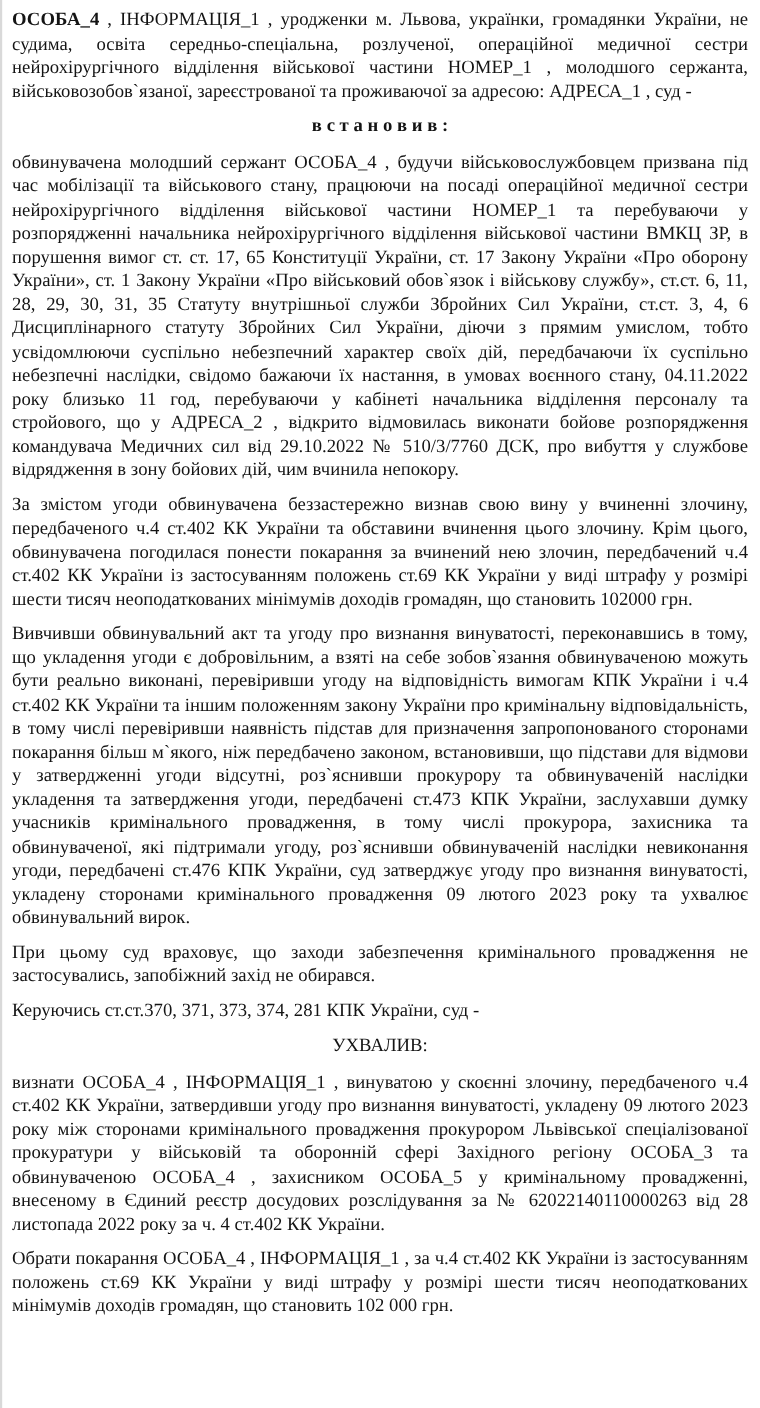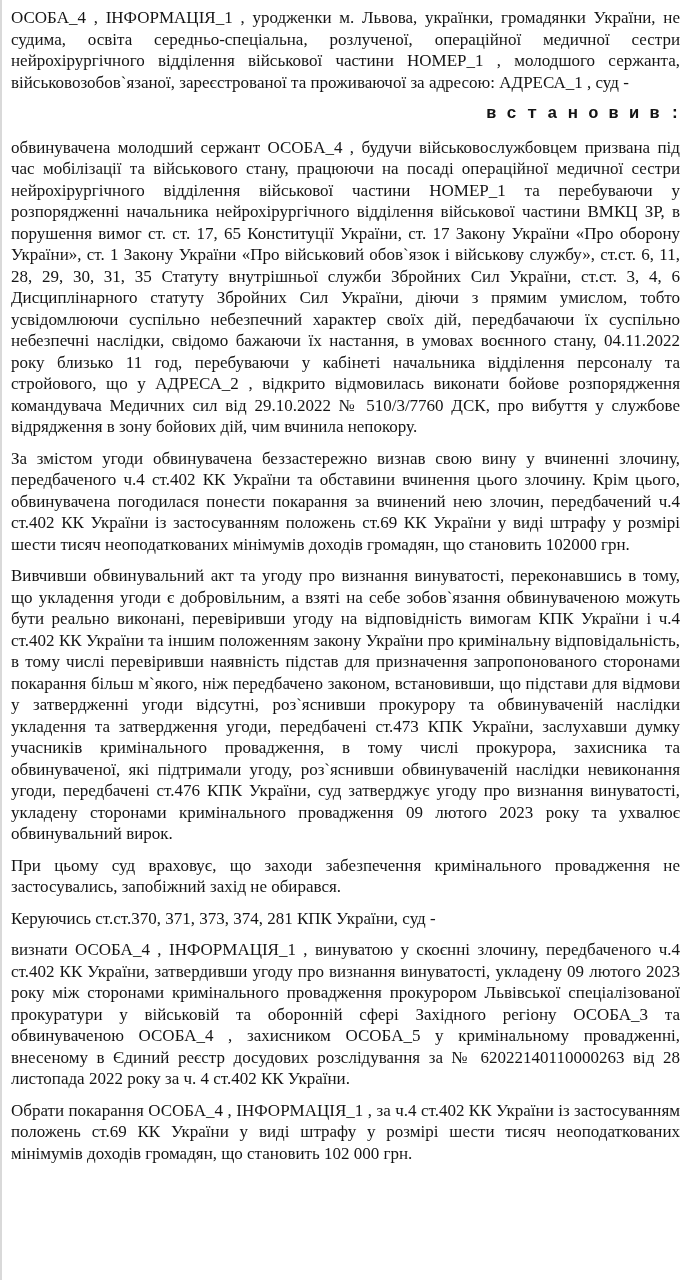--- a/index.html
+++ b/index.html
@@ -32,29 +32,28 @@
   }
   .para {
     margin: 0 0 10px 0;
     text-align: justify;
     text-justify: inter-word;
   }
   .para:last-child {
     margin-bottom: 0;
   }
   .heading {
-    text-align: right;
+    text-align: center;
     margin: 3px 0 12px 0;
-    font-family: Liberation Mono, monospace;
   }
   .heading--bold {
     font-weight: bold;
   }
   .bold-token {
-    font-weight: normal;
+    font-weight: bold;
   }
 </style>
 </head>
 <body>
 
 <div class="page-edge"></div>
 
 <main class="doc">
 
   <p class="para"><span class="bold-token">ОСОБА_4</span><span> , ІНФОРМАЦІЯ_1 , уродженки м. Львова, українки, громадянки України, не судима, освіта середньо-спеціальна, розлученої, операційної медичної сестри нейрохірургічного відділення військової частини НОМЕР_1 , молодшого сержанта, військовозобов`язаної, зареєстрованої та проживаючої за адресою: АДРЕСА_1 , суд -</span></p>
@@ -66,18 +65,19 @@
 
 
   <p class="para">За змістом угоди обвинувачена беззастережно визнав свою вину у вчиненні злочину, передбаченого ч.4 ст.402 КК України та обставини вчинення цього злочину. Крім цього, обвинувачена погодилася понести покарання за вчинений нею злочин, передбачений ч.4 ст.402 КК України із застосуванням положень ст.69 КК України у виді штрафу у розмірі шести тисяч неоподаткованих мінімумів доходів громадян, що становить 102000 грн.</p>
 
   <p class="para">Вивчивши обвинувальний акт та угоду про визнання винуватості, переконавшись в тому, що укладення угоди є добровільним, а взяті на себе зобов`язання обвинуваченою можуть бути реально виконані, перевіривши угоду на відповідність вимогам КПК України і ч.4 ст.402 КК України та іншим положенням закону України про кримінальну відповідальність, в тому числі перевіривши наявність підстав для призначення запропонованого сторонами покарання більш м`якого, ніж передбачено законом, встановивши, що підстави для відмови у затвердженні угоди відсутні, роз`яснивши прокурору та обвинуваченій наслідки укладення та затвердження угоди, передбачені ст.473 КПК України, заслухавши думку учасників кримінального провадження, в тому числі прокурора, захисника та обвинуваченої, які підтримали угоду, роз`яснивши обвинуваченій наслідки невиконання угоди, передбачені ст.476 КПК України, суд затверджує угоду про визнання винуватості, укладену сторонами кримінального провадження 09 лютого 2023 року та ухвалює обвинувальний вирок.</p>
 
   <p class="para">При цьому суд враховує, що заходи забезпечення кримінального провадження не застосувались, запобіжний захід не обирався.</p>
 
   <p class="para">Керуючись ст.ст.370, 371, 373, 374, 281 КПК України, суд -</p>
 
+  <p class="heading">УХВАЛИВ:</p>
 
   <p class="para">визнати ОСОБА_4 , ІНФОРМАЦІЯ_1 , винуватою у скоєнні злочину, передбаченого ч.4 ст.402 КК України, затвердивши угоду про визнання винуватості, укладену 09 лютого 2023 року між сторонами кримінального провадження прокурором Львівської спеціалізованої прокуратури у військовій та оборонній сфері Західного регіону ОСОБА_3 та обвинуваченою ОСОБА_4 , захисником ОСОБА_5 у кримінальному провадженні, внесеному в Єдиний реєстр досудових розслідування за № 62022140110000263 від 28 листопада 2022 року за ч. 4 ст.402 КК України.</p>
 
   <p class="para">Обрати покарання ОСОБА_4 , ІНФОРМАЦІЯ_1 , за ч.4 ст.402 КК України із застосуванням положень ст.69 КК України у виді штрафу у розмірі шести тисяч неоподаткованих мінімумів доходів громадян, що становить 102 000 грн.</p>
 
 </main>
 
 </body></html>

